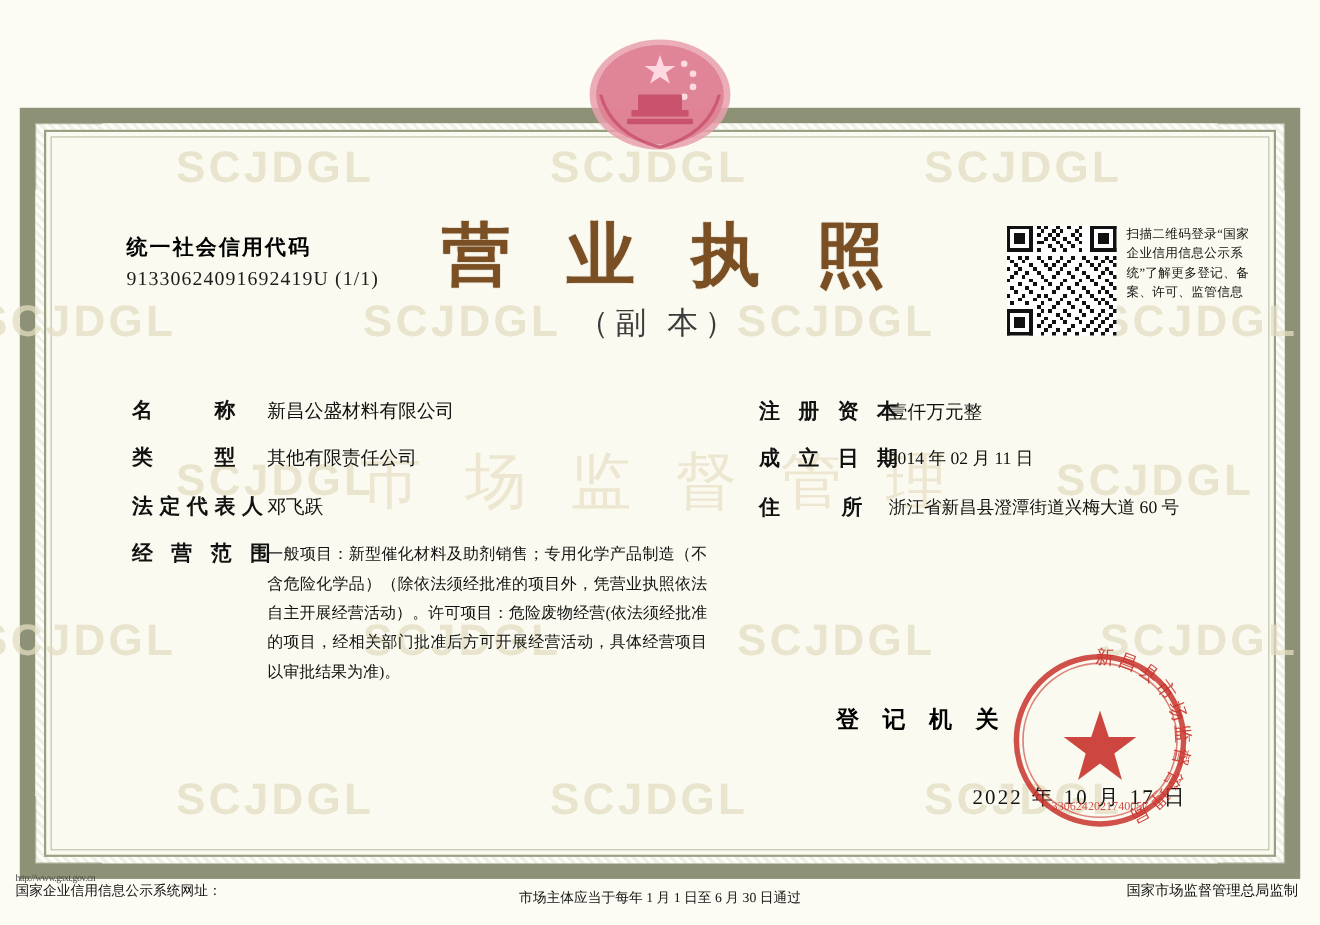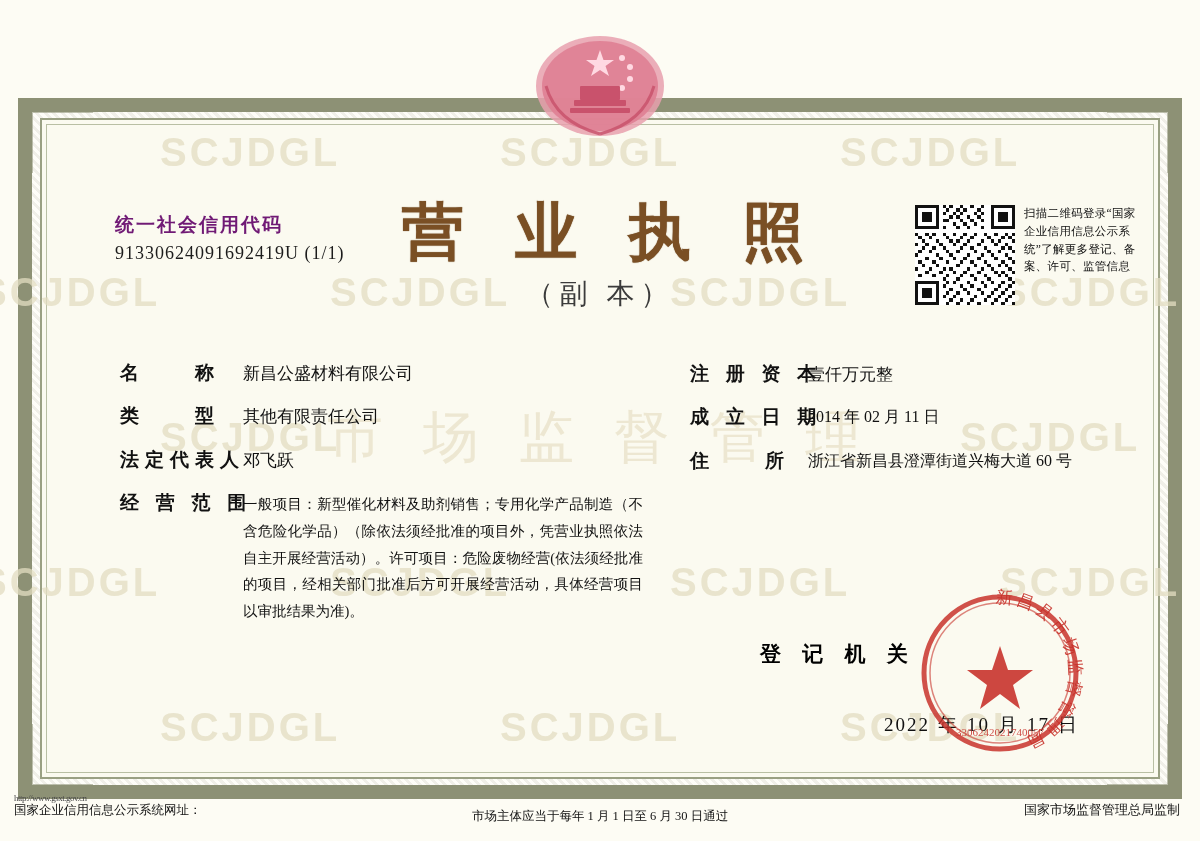--- a/index.html
+++ b/index.html
@@ -85,21 +85,21 @@
     text-shadow:0 0 1px #6b441f;
     margin-left:24px;
   }
   .subtitle{
     position:absolute;left:0;right:0;top:275px;text-align:center;
     font-size:28px;letter-spacing:6px;color:#3b3b3b;
   }
 
   .credit-label{
     position:absolute;left:115px;top:212px;
-    font-size:19px;color:#701a75;letter-spacing:2px;font-weight:bold;
+    font-size:19px;color:#000000;letter-spacing:2px;font-weight:bold;
   }
   .credit-code{
     position:absolute;left:115px;top:243px;
     font-size:18px;color:#1c1c1c;letter-spacing:1px;
     font-family:"Liberation Serif", serif;
   }
 
   
   .qr-box{
     position:absolute;right:185px;top:205px;width:100px;height:100px;

